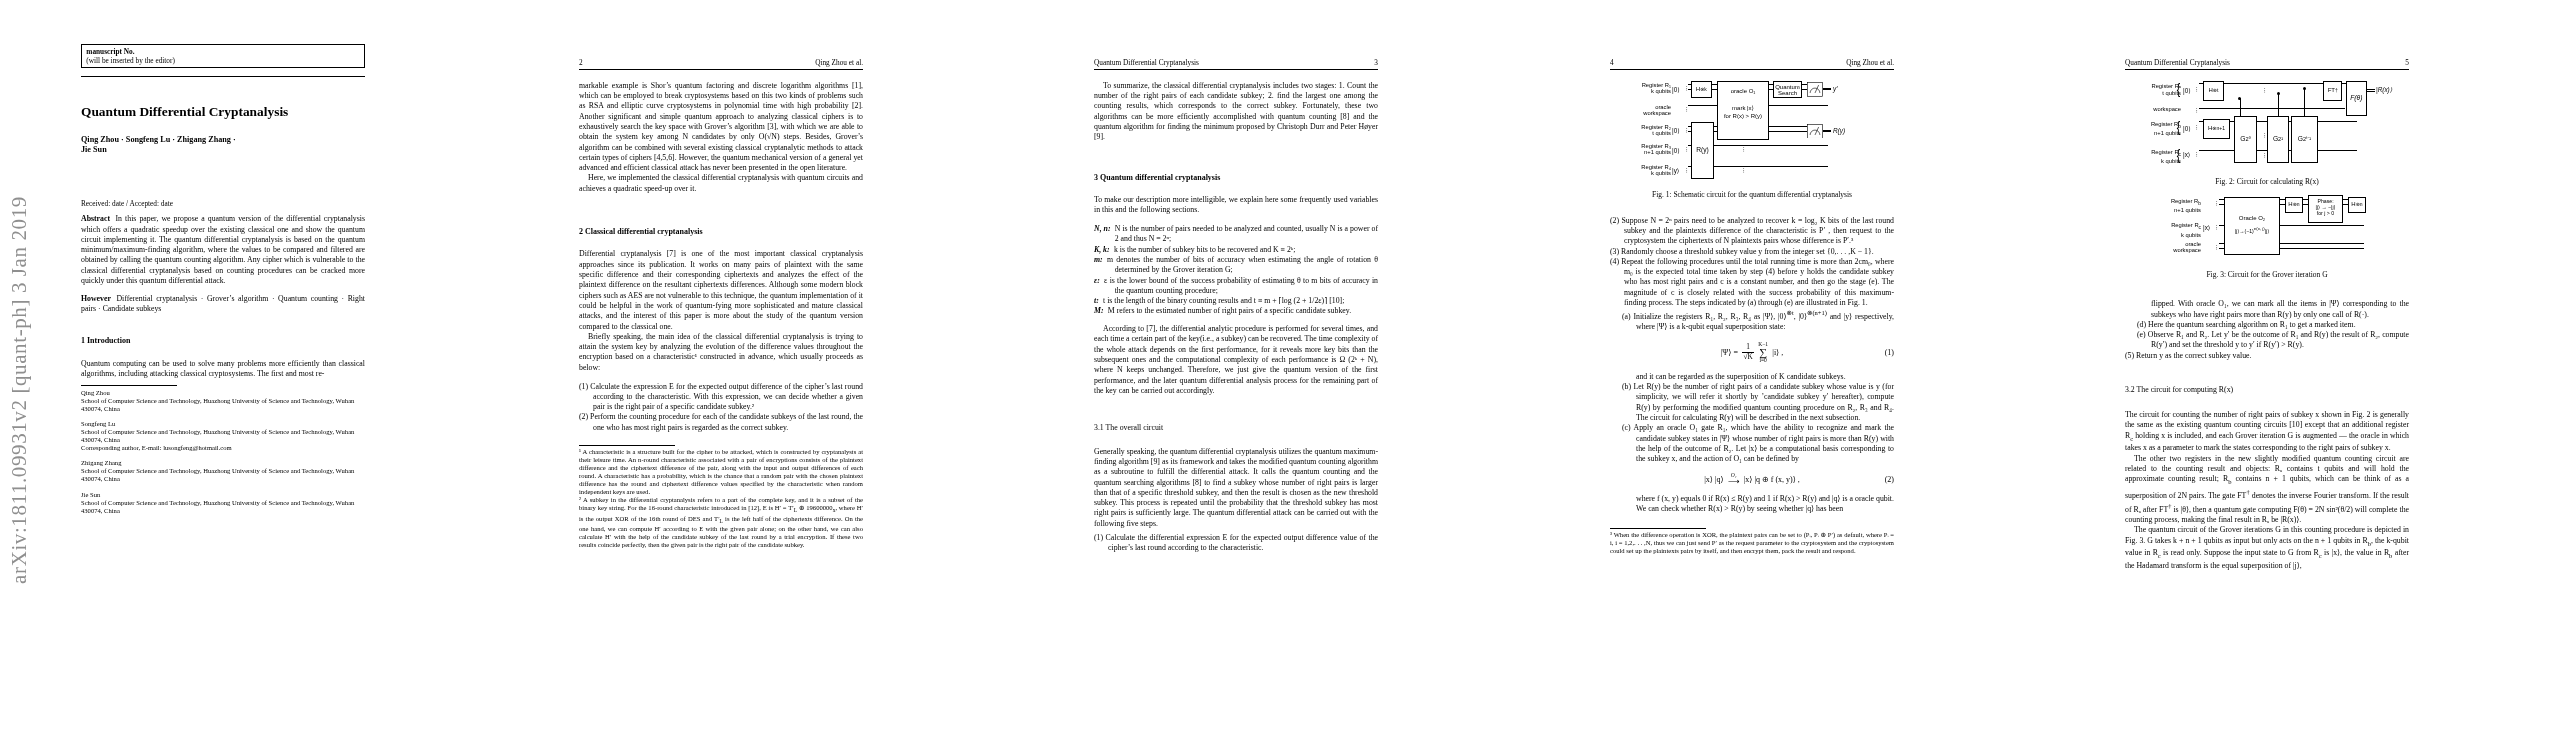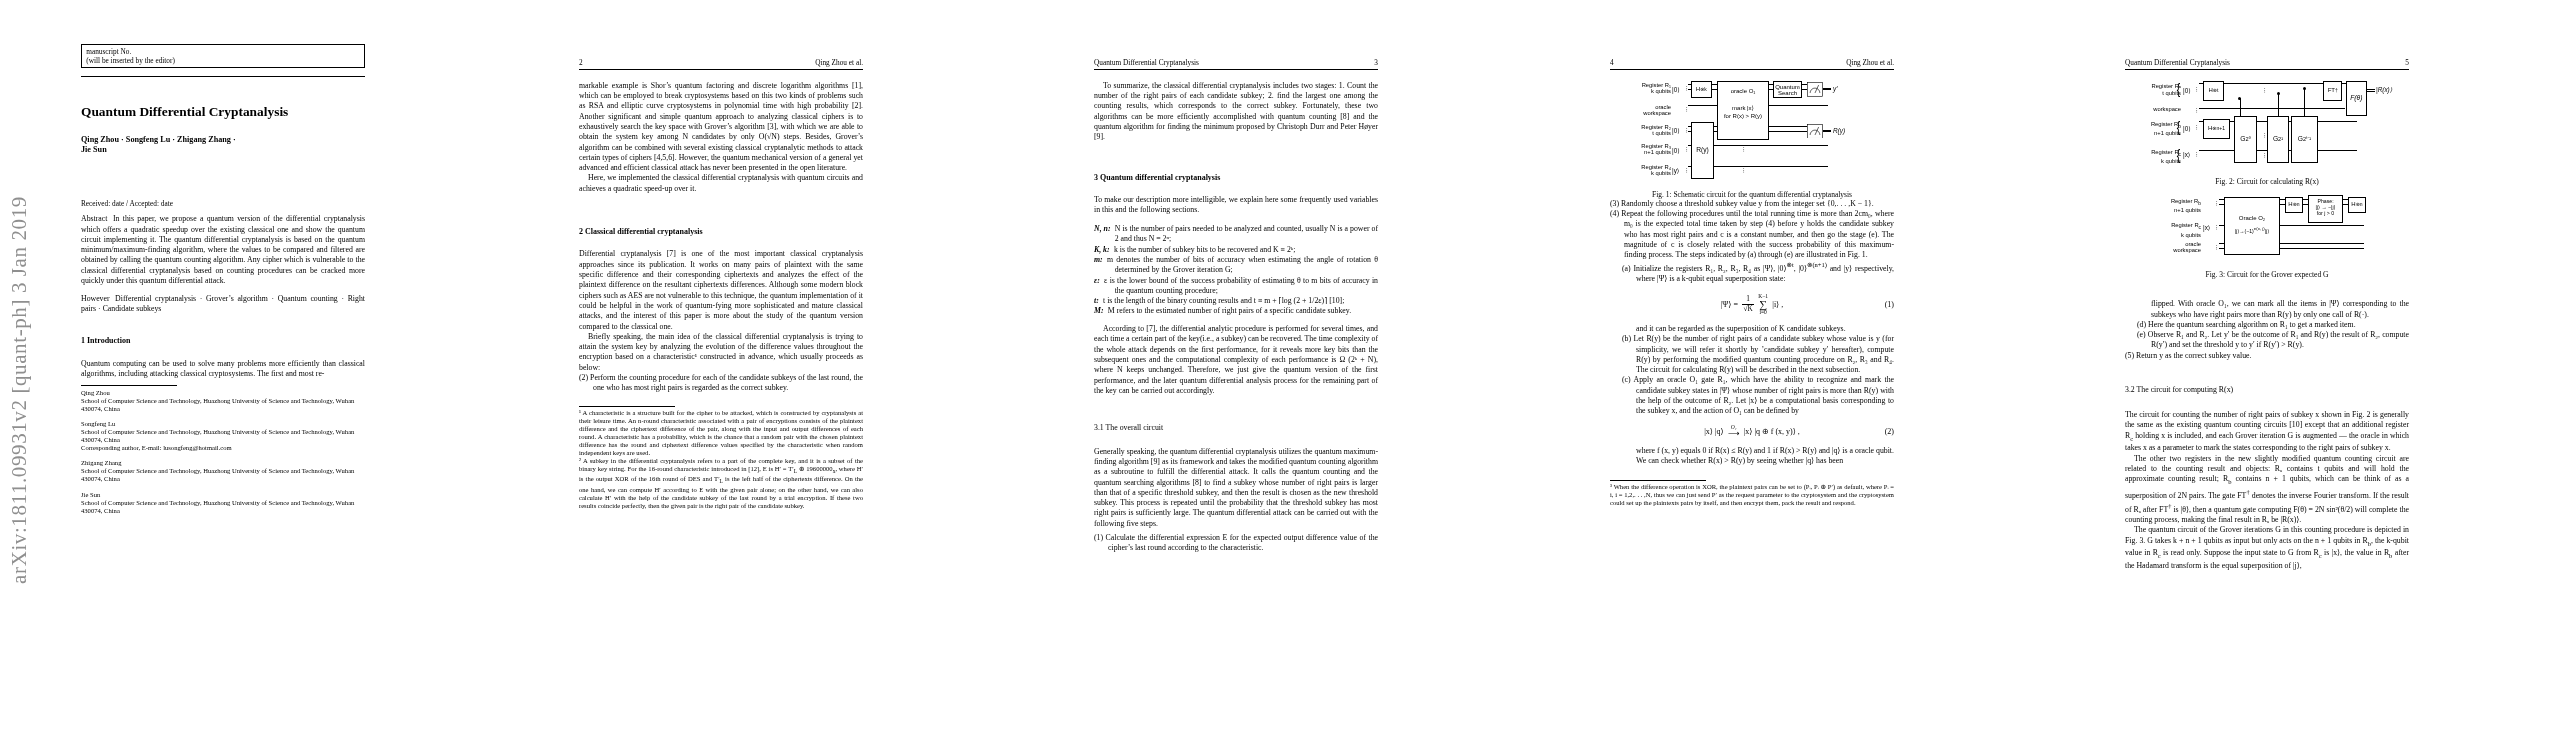--- a/index.html
+++ b/index.html
@@ -6,21 +6,21 @@
   html, body { width: 2576px; height: 729px; background: #ffffff; overflow: hidden; position: relative;
                font-family: "Liberation Serif", serif; color: #000; }
   .page { position: absolute; top: 0; width: 515px; height: 729px; background: #fff; overflow: hidden; }
   .col { position: absolute; width: 284px; }
   .phead { display: flex; justify-content: space-between; align-items: flex-end; font-size: 7.3px;
            border-bottom: 0.9px solid #000; padding-bottom: 1.8px; margin-bottom: 11px; }
   p.body { font-size: 7.8px; line-height: 10.3px; text-align: justify; }
   .ind { text-indent: 9px; }
   .sec { font-size: 8px; font-weight: bold; }
   .ssec { font-size: 7.8px; font-weight: normal; }
-  .b { font-weight: normal; }
+  .b { font-weight: bold; }
   .bi { font-weight: bold; font-style: italic; }
   .li { padding-left: 14px; text-indent: -14px; }
   .sub { margin-left: 12px; }
   .cont { margin-left: 26px; }
   .def { padding-left: 20.7px; text-indent: -20.7px; }
   .def .term { padding-right: 4.3px; }
   .fnrule { width: 96px; border-top: 0.6px solid #000; }
   p.fn { font-size: 6.6px; line-height: 8px; text-align: justify; }
   .affil { font-size: 6.6px; line-height: 8px; }
   .affil .blk { margin-bottom: 7.3px; }
@@ -111,20 +111,21 @@
   <div class="col" style="left:64px; top:58px">
     <div class="phead">
       <span>2</span>
       <span>Qing Zhou et al.</span>
     </div>
     <p class="body">markable example is Shor’s quantum factoring and discrete logarithm algorithms [1], which can be employed to break cryptosystems based on this two kinds of problems such as RSA and elliptic curve cryptosystems in polynomial time with high probability [2]. Another significant and simple quantum approach to analyzing classical ciphers is to exhaustively search the key space with Grover’s algorithm  [3], with which we are able to obtain the system key among N candidates by only O(√N) steps. Besides, Grover’s algorithm can be combined with several existing classical cryptanalytic methods to attack certain types of ciphers [4,5,6]. However, the quantum mechanical version of a general yet advanced and efficient classical attack has never been presented in the open literature.</p>
     <p class="body ind">Here, we implemented the classical differential cryptanalysis with quantum circuits and achieves a quadratic speed-up over it.</p>
     <div class="sec" style="margin-top:33px">2 Classical differential cryptanalysis</div>
     <p class="body" style="margin-top:13.4px">Differential cryptanalysis [7] is one of the most important classical cryptanalysis approaches since its publication. It works on many pairs of plaintext with the same specific difference and their corresponding ciphertexts and analyzes the effect of the plaintext difference on the resultant ciphertexts differences. Although some modern block ciphers such as AES are not vulnerable to this technique, the quantum implementation of it could be helpful in the work of quantum-fying more sophisticated and mature classical attacks, and the interest of this paper is more about the study of the quantum version compared to the classical one.</p>
     <p class="body ind">Briefly speaking, the main idea of the classical differential cryptanalysis is trying to attain the system key by analyzing the evolution of the difference values throughout the encryption based on a characteristic¹ constructed in advance, which usually proceeds as below:</p>
+    <p class="body li" style="margin-top:8.5px">(1) Calculate the expression E for the expected output difference of the cipher’s last round according to the characteristic. With this expression, we can decide whether a given pair is the right pair of a specific candidate subkey.²</p>
     <p class="body li">(2) Perform the counting procedure for each of the candidate subkeys of the last round, the one who has most right pairs is regarded as the correct subkey.</p>
     <div class="fnrule" style="margin-top:12px"></div>
     <p class="fn" style="margin-top:2.4px">¹  A characteristic is a structure built for the cipher to be attacked, which is constructed by cryptanalysts at their leisure time. An n-round characteristic associated with a pair of encryptions consists of the plaintext difference and the ciphertext difference of the pair, along with the input and output differences of each round. A characteristic has a probability, which is the chance that a random pair with the chosen plaintext difference has the round and ciphertext difference values specified by the characteristic when random independent keys are used.</p>
     <p class="fn">²  A subkey in the differential cryptanalysis refers to a part of the complete key, and it is a subset of the binary key string. For the 16-round characteristic introduced in [12], E is H′ = T′<sub>L</sub> ⊕ 19600000<sub>x</sub>, where H′ is the output XOR of the 16th round of DES and T′<sub>L</sub> is the left half of the ciphertexts difference. On the one hand, we can compute H′ according to E with the given pair alone; on the other hand, we can also calculate H′ with the help of the candidate subkey of the last round by a trial encryption. If these two results coincide perfectly, then the given pair is the right pair of the candidate subkey.</p>
   </div>
 </div>
 
 <div class="page" style="left:1030px">
   <div class="col" style="left:64px; top:58px">
     <div class="phead">
@@ -217,20 +218,21 @@
       <svg class="meter" style="left:174px;top:43px" width="16" height="14.6" viewBox="0 0 26 24">
           <rect x="0.5" y="0.5" width="25" height="23" fill="#fff" stroke="#000"></rect>
           <path d="M5 18 A8 8 0 0 1 21 18" fill="none" stroke="#000"></path>
           <line x1="13" y1="18" x2="19" y2="5" stroke="#000"></line>
         </svg>
       <div class="dbl" style="left:190px;top:49px;width:8px"></div>
       <span class="fout" style="left:200px;top:46px">R(y)</span>
     </div>
     <div class="fcap">Fig. 1: Schematic circuit for the quantum differential cryptanalysis</div>
 
+    <p class="body li" style="margin-top:17px">(2) Suppose N = 2ⁿ pairs need to be analyzed to recover k = log₂ K bits of the last round subkey and the plaintexts difference of the characteristic is P′ , then request to the cryptosystem the ciphertexts of N plaintexts pairs whose difference is P′.³</p>
     <p class="body li">(3) Randomly choose a threshold subkey value y from the integer set {0,. . . ,K − 1}.</p>
     <p class="body li">(4) Repeat the following procedures until the total running time is more than 2cm₀, where m₀ is the expected total time taken by step (4) before y holds the candidate subkey who has most right pairs and c is a constant number, and then go the stage (e). The magnitude of c is closely related with the success probability of this maximum-finding process. The steps indicated by (a) through (e) are illustrated in Fig. 1.</p>
     <p class="body li sub">(a) Initialize the registers R₁, R₂, R₃, R₄ as |Ψ⟩, |0⟩<sup>⊗t</sup>, |0⟩<sup>⊗(n+1)</sup> and |y⟩ respectively, where |Ψ⟩ is a k-qubit equal superposition state:</p>
     <div class="eq">
       <span>|Ψ⟩ =</span>
       <span class="frac">
           <span class="fnum">1</span>
           <span class="fden">√K</span>
         </span>
       <span class="bigsum">
@@ -344,21 +346,21 @@
         <div style="margin-top:4.9px;font-size:5.2px">|j⟩→(−1)<sup>e(x, j)</sup>|j⟩</div>
       </div>
       <div class="fgate" style="left:122px;top:0;width:18px;height:16px">H<sup>⊗n</sup></div>
       <div class="fgate multi" style="left:145px;top:-1.8px;width:35px;height:28px;font-size:5.2px;line-height:6px">
         <div style="margin-top:1.8px">Phase:</div>
         <div>|j⟩ → −|j⟩</div>
         <div>for j &gt; 0</div>
       </div>
       <div class="fgate" style="left:185px;top:0;width:18px;height:16px">H<sup>⊗n</sup></div>
     </div>
-    <div class="fcap">Fig. 3: Circuit for the Grover expected G</div>
+    <div class="fcap">Fig. 3: Circuit for the Grover iteration G</div>
 
     <p class="body cont" style="margin-top:20.7px">flipped. With oracle O₁, we can mark all the items in |Ψ⟩ corresponding to the subkeys who have right pairs more than R(y) by only one call of R(·).</p>
     <p class="body li sub">(d) Here the quantum searching algorithm on R₁ to get a marked item.</p>
     <p class="body li sub">(e) Observe R₁ and R₂. Let y′ be the outcome of R₁ and R(y) the result of R₂, compute R(y′) and set the threshold y to y′ if R(y′) &gt; R(y).</p>
     <p class="body li">(5) Return y as the correct subkey value.</p>
     <div class="ssec" style="margin-top:24px">3.2 The circuit for computing R(x)</div>
     <p class="body" style="margin-top:16px">The circuit for counting the number of right pairs of subkey x shown in Fig. 2 is generally the same as the existing quantum counting circuits [10] except that an additional register R<sub>c</sub> holding x is included, and each Grover iteration G is augmented — the oracle in which takes x as a parameter to mark the states corresponding to the right pairs of subkey x.</p>
     <p class="body ind">The other two registers in the new slightly modified quantum counting circuit are related to the counting result and objects: Rₐ contains t qubits and will hold the approximate counting result; R<sub>b</sub> contains n + 1 qubits, which can be think of as a superposition of 2N pairs. The gate FT<sup>†</sup> denotes the inverse Fourier transform. If the result of Rₐ after FT<sup>†</sup> is |θ⟩, then a quantum gate computing F(θ) = 2N sin²(θ/2) will complete the counting process, making the final result in Rₐ be |R(x)⟩.</p>
     <p class="body ind">The quantum circuit of the Grover iterations G in this counting procedure is depicted in Fig. 3. G takes k + n + 1 qubits as input but only acts on the n + 1 qubits in R<sub>b</sub>, the k-qubit value in R<sub>c</sub> is read only. Suppose the input state to G from R<sub>c</sub> is |x⟩, the value in R<sub>b</sub> after the Hadamard transform is the equal superposition of |j⟩,</p>
   </div>

